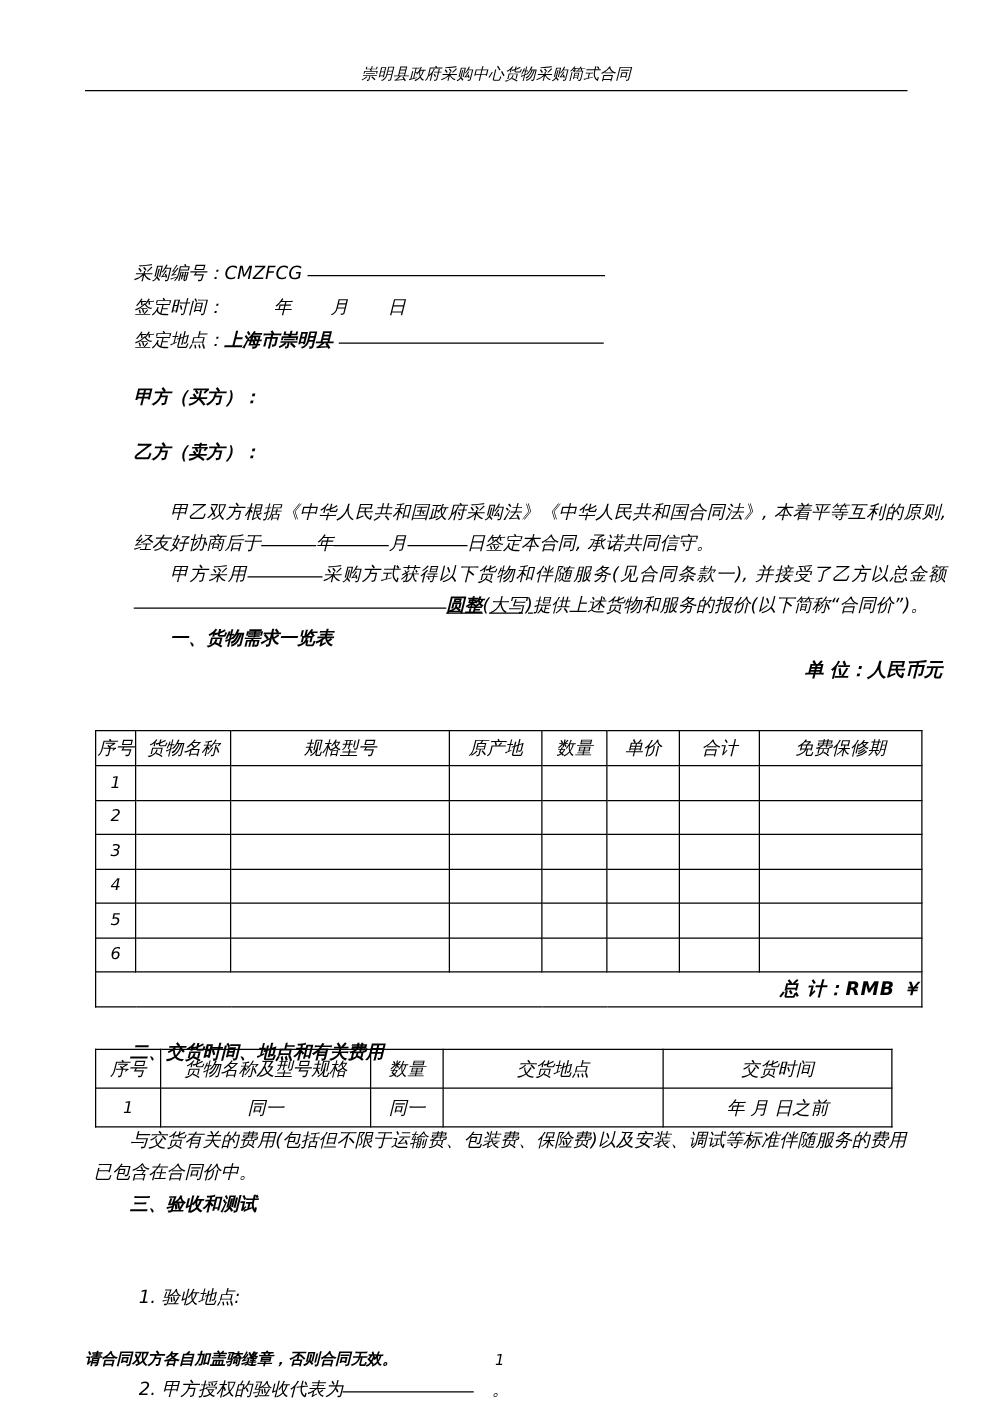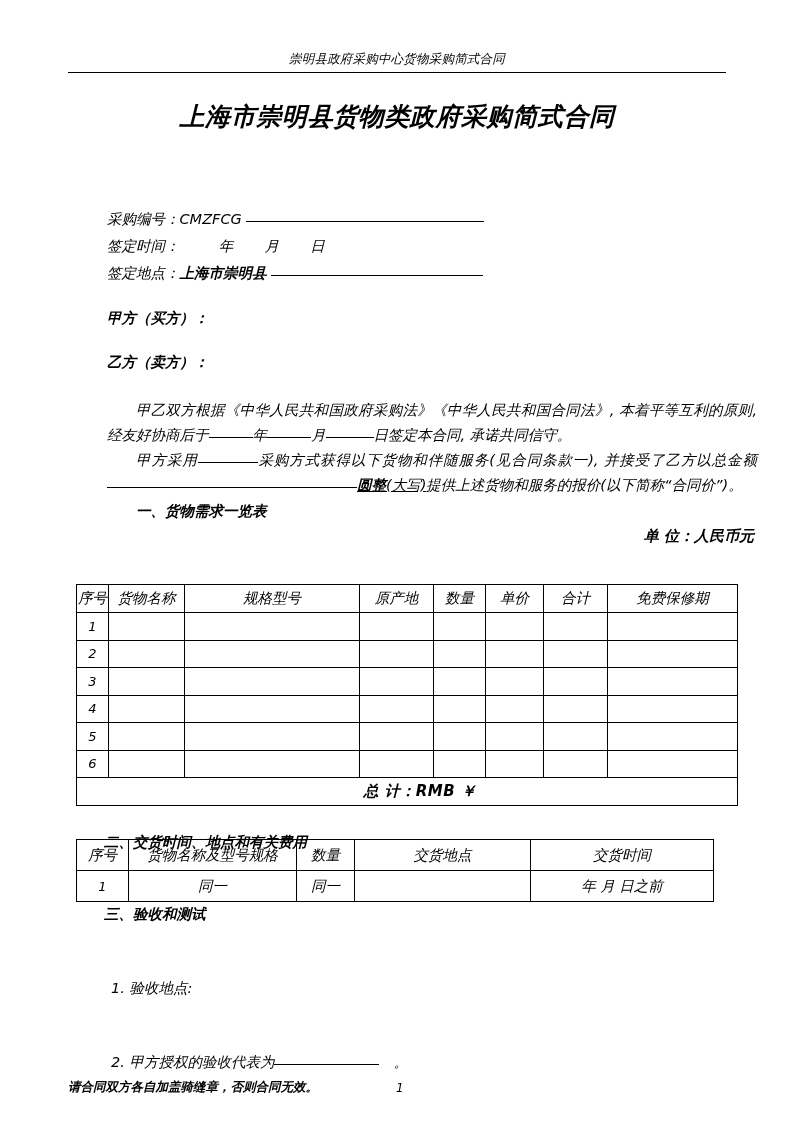--- a/index.html
+++ b/index.html
@@ -137,21 +137,21 @@
   #goods-table {
     position: absolute;
     left: 76px;
     top: 584px;
     width: 661px;
   }
   #goods-table th { height: 27px; font-size: 14.5px; }
   #goods-table td { height: 26.5px; }
   #goods-table td.idx { font-size: 13px; }
   #goods-table td.total {
-    text-align: center;
+    text-align: right;
     font-size: 15px;
     font-weight: bold;
     height: 27px;
     letter-spacing: .5px;
     padding-left: 26px;
   }
 
   #delivery-table {
     position: absolute;
     left: 76px;
@@ -201,21 +201,20 @@
   }
 </style>
 </head>
 <body>
 
 <div class="page">
 
   <div class="hdr-text">崇明县政府采购中心货物采购简式合同</div>
   <div class="hdr-rule"></div>
 
-  <div class="doc-title">上海市崇明县货物类政府采购简式合同</div>
 
   <div class="body-wrap">
 
     <div class="fld-line">
       <span>采购编号：CMZFCG</span>
       <span class="ul-space u1"></span>
     </div>
 
     <div class="fld-line">
       <span>签定时间：</span>
@@ -370,20 +369,21 @@
         <td class="idx">1</td>
         <td>同一</td>
         <td>同一</td>
         <td></td>
         <td>年     月     日之前</td>
       </tr>
     </tbody>
   </table>
 
   <div class="after-tbl">
+    <div class="para indent2">与交货有关的费用(包括但不限于运输费、包装费、保险费)以及安装、调试等标准伴随服务的费用已包含在合同价中。</div>
     <div class="sec-head">三、验收和测试</div>
     <div class="numitem">1. 验收地点:</div>
     <div class="numitem">
       <span>2. 甲方授权的验收代表为</span><span class="inline-blank ib-rep"></span><span style="display:inline-block;width:14px"></span><span>。</span>
     </div>
   </div>
 
   <div class="footer">
     <div class="footer-note">请合同双方各自加盖骑缝章，否则合同无效。</div>
     <div class="footer-page">1</div>

